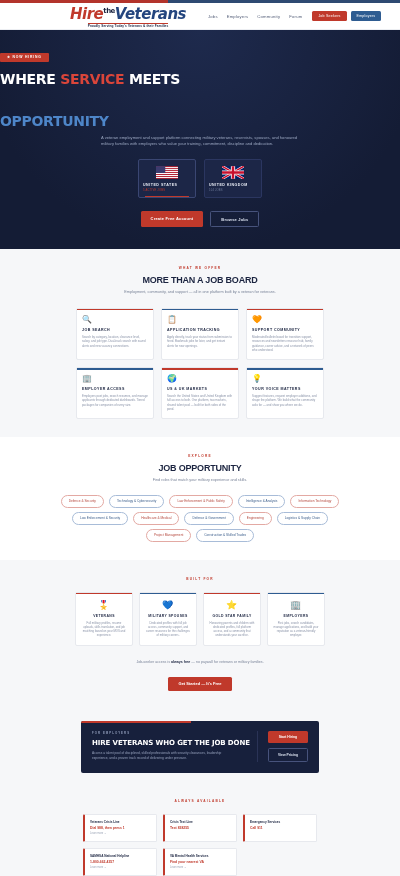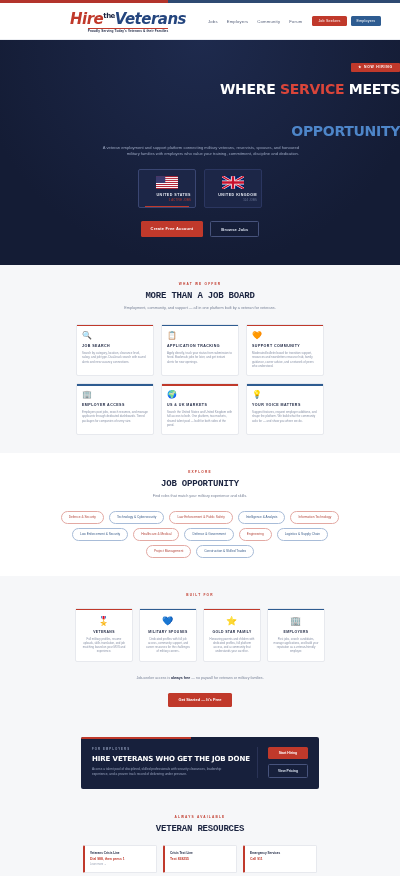--- a/index.html
+++ b/index.html
@@ -10,42 +10,42 @@
     color: #1b2440;
     width: 400px;
     overflow-x: hidden;
   }
   .page { width: 400px; position: relative; }
 
   
   .topstripe { height: 3px; width: 100%;
     background: linear-gradient(90deg,#b3342c 0%,#b3342c 42%,#2e4a72 42%,#2e4a72 100%); }
 
-  .navbar { height: 37px; background:#fff; display:flex; align-items:center;
+  .navbar { height: 27px; background:#fff; display:flex; align-items:center;
     padding: 0 8px; border-bottom: 1px solid #eceef2; }
   .brand { display:flex; flex-direction:column; align-items:center; margin-left: 62px; }
   .brand-line { font-family:"DejaVu Sans", sans-serif; font-weight:bold; font-size:15px;
     letter-spacing:-0.5px; line-height:15px; white-space:nowrap; }
   .brand-hire { color:#c0392b; font-style:italic; }
   .brand-the { color:#1b2440; font-size:7px; vertical-align:super; }
   .brand-vet { color:#24457e; font-style:italic; }
   .brand-tag { font-size:3.2px; color:#1b2440; font-weight:bold; letter-spacing:0.1px;
     border-top:0.5px solid #c0392b; margin-top:1px; padding-top:0.5px; }
 
   .nav-links { display:flex; align-items:center; gap:9px; margin-left:22px; }
   .nav-link { font-size:4.2px; color:#56607a; letter-spacing:0.2px; white-space:nowrap; }
   .nav-btns { display:flex; gap:4px; margin-left:10px; }
   .btn-js { background:#c0392b; color:#fff; font-size:3.6px; padding:3px 6px; border-radius:1.5px;
     white-space:nowrap; letter-spacing:0.2px; }
   .btn-emp { background:#2e5c91; color:#fff; font-size:3.6px; padding:3px 6px; border-radius:1.5px;
     white-space:nowrap; letter-spacing:0.2px; }
 
   
   .hero { background:#17203c; background-image: radial-gradient(circle at 50% 0%, #1e2a4d 0%, #141c35 75%);
-    padding: 14px 0 28px; text-align:right; position:relative; }
+    padding: 14px 0 22px; text-align:left; position:relative; }
   .eyebrow-pill { display:inline-block; background:#c0392b; color:#fff; font-size:3.4px;
     font-weight:bold; letter-spacing:0.8px; padding:2.5px 7px; border-radius:1px; margin-bottom:9px; }
   .hero-h1 { font-family:"DejaVu Sans", sans-serif; font-weight:bold; font-size:14px;
     letter-spacing:-0.3px; line-height:16px; color:#fff; }
   .hl-red { color:#d9453a; }
   .hl-blue { color:#4e86c9;margin-top:26px; }
   .hero-p { font-size:4.1px; line-height:6.4px; color:#9aa6c0; max-width:198px;
     margin: 6px auto 0; }
 
   .country-row { display:flex; justify-content:center; gap:8px; margin-top:12px; }
@@ -65,21 +65,21 @@
   .btn-ghost { background:transparent; color:#dbe2ef; font-size:4px; font-weight:bold;
     padding:4.5px 10px; border:1px solid #47537c; border-radius:1.5px; letter-spacing:0.2px;
     white-space:nowrap; }
 
   
   .sec { padding: 17px 0 18px; }
   .sec.light { background:#f6f7f9; }
   .sec.white { background:#fff; }
   .sec-eyebrow { text-align:center; font-size:3.2px; font-weight:bold; color:#c0392b;
     letter-spacing:1.2px; margin-bottom:5px; }
-  .sec-title { text-align:center; font-family:Liberation Mono, monospace; font-weight:bold;
+  .sec-title { text-align:center; font-family:Liberation Sans, sans-serif; font-weight:bold;
     font-size:9px; letter-spacing:-0.2px; color:#1b2440; }
   .sec-sub { text-align:center; font-size:3.8px; line-height:5.6px; color:#7a8499;
     max-width:200px; margin: 5px auto 0; }
 
   
   .feat-grid { display:grid; grid-template-columns: repeat(3, 78px); gap:7px;
     justify-content:center; margin-top:12px; }
   .feat-card { background:#fff; border:1px solid #e7e9ee; border-radius:2px; padding:6px 5px 7px;
     position:relative; min-height:44px; }
   .feat-card:before { content:""; position:absolute; left:0; right:0; top:0; height:1.5px; }
@@ -314,21 +314,20 @@
       </div>
       <div class="emp-btns">
         <span class="emp-b1">Start Hiring</span>
         <span class="emp-b2">View Pricing</span>
       </div>
     </div>
   </div>
 
   <div class="sec light" style="padding-top:10px;">
     <div class="sec-eyebrow">ALWAYS AVAILABLE</div>
-    <div class="sec-title">VETERAN RESOURCES</div>
     <div class="res-grid">
       <div class="res-card">
         <div class="res-name">Veterans Crisis Line</div>
         <div class="res-val">Dial 988, then press 1</div>
         <div class="res-link">Learn more →</div>
       </div>
       <div class="res-card">
         <div class="res-name">Crisis Text Line</div>
         <div class="res-val">Text 838255</div>
         <div class="res-link"></div>

